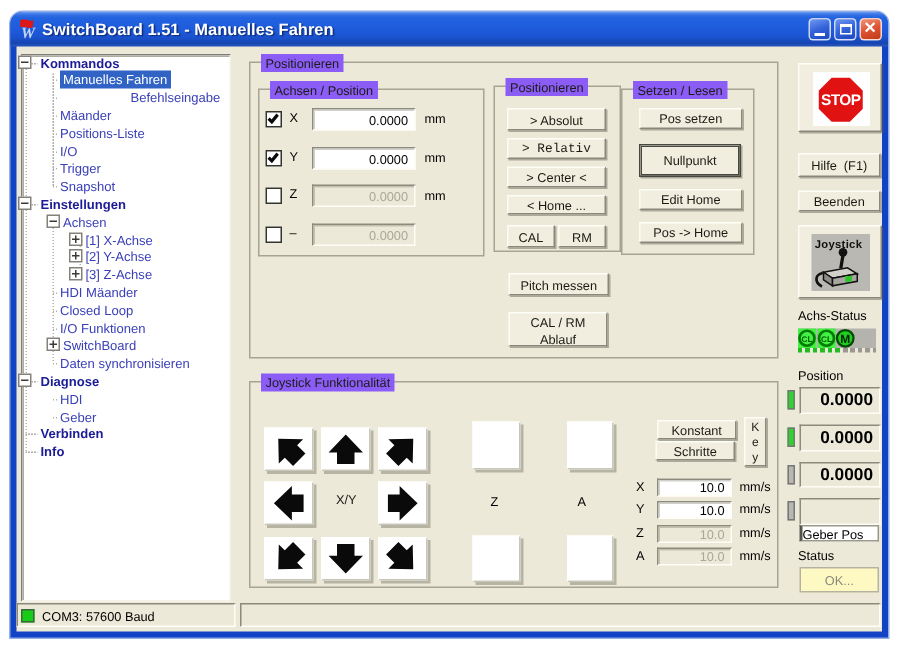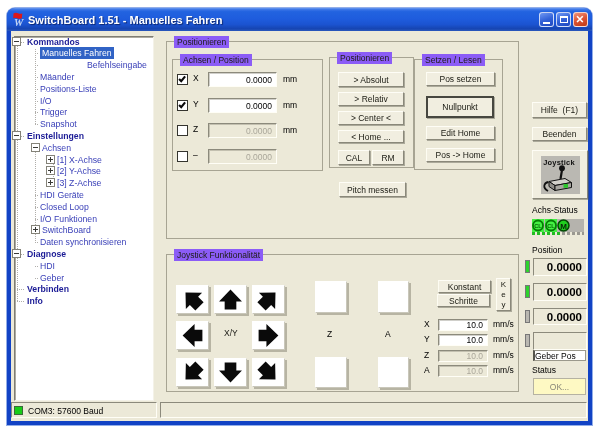--- a/index.html
+++ b/index.html
@@ -132,21 +132,21 @@
         <i></i>
         <u></u>
       </div>
       <div class="abs hdot" style="left:53px;top:183.1px;width:2px;"></div>
       <div class="abs trow" style="left:57px;top:177.1px;">[3] Z-Achse</div>
       <div class="exp" style="left:46px;top:178.1px;">
         <i></i>
         <u></u>
       </div>
       <div class="abs hdot" style="left:35px;top:194.9px;width:3px;"></div>
-      <div class="abs trow" style="left:40px;top:188.9px;">HDI Geräte</div>
+      <div class="abs trow" style="left:40px;top:188.9px;">HDI Mäander</div>
       <div class="abs hdot" style="left:35px;top:206.7px;width:3px;"></div>
       <div class="abs trow" style="left:40px;top:200.7px;">Closed Loop</div>
       <div class="abs hdot" style="left:35px;top:218.5px;width:3px;"></div>
       <div class="abs trow" style="left:40px;top:212.5px;">I/O Funktionen</div>
       <div class="abs hdot" style="left:35px;top:230.3px;width:5px;"></div>
       <div class="abs trow" style="left:42px;top:224.3px;">SwitchBoard</div>
       <div class="exp" style="left:31px;top:225.3px;">
         <i></i>
         <u></u>
       </div>
@@ -210,35 +210,36 @@
       <div class="abs lab" style="left:193px;top:149.5px;">–</div>
       <div class="abs inp dis" style="left:208px;top:148.5px;width:69px;height:15px;line-height:14px;">
         <span>0.0000</span>
       </div>
     </div>
 
   <div class="abs grp" style="left:329px;top:57px;width:85px;height:111px;">
     <div class="glab">Positionieren</div>
   </div>
   <div class="abs btn" style="left:338px;top:72px;width:66px;height:15px;line-height:14px;">&gt; Absolut</div>
-  <div class="abs btn" style="left:338px;top:92px;width:66px;height:14px;line-height:13px;">&gt; Relativ</div>
+  <div class="abs btn" style="left:338px;top:92px;width:66px;height:14px;line-height:13px;font-family:Liberation Mono, monospace;">&gt; Relativ</div>
   <div class="abs btn" style="left:338px;top:111px;width:66px;height:14px;line-height:13px;">&gt; Center &lt;</div>
   <div class="abs btn" style="left:338px;top:130px;width:66px;height:13px;line-height:12px;">&lt; Home ...</div>
   <div class="abs btn" style="left:338px;top:150px;width:32px;height:15px;line-height:14px;">CAL</div>
   <div class="abs btn" style="left:372px;top:150px;width:32px;height:15px;line-height:14px;">RM</div>
 
   <div class="abs grp" style="left:414px;top:59px;width:89px;height:111px;">
     <div class="glab">Setzen / Lesen</div>
   </div>
   <div class="abs btn" style="left:426px;top:72px;width:69px;height:14px;line-height:13px;">Pos setzen</div>
   <div class="abs btn" style="left:426px;top:96px;width:68px;height:22px;line-height:20px;border:1px solid #474740;box-shadow:inset 0 0 0 1px #474740, 1px 1px 0 rgba(94,92,80,.45);">Nullpunkt</div>
   <div class="abs btn" style="left:426px;top:126px;width:69px;height:14px;line-height:13px;">Edit Home</div>
   <div class="abs btn" style="left:426px;top:148px;width:69px;height:14px;line-height:13px;">Pos -&gt; Home</div>
 
   <div class="abs btn" style="left:339px;top:182px;width:67px;height:15px;line-height:14px;white-space:nowrap;">Pitch messen</div>
+  <div class="abs btn" style="left:339px;top:208px;width:66px;height:23px;line-height:11px;padding-top:1px;">CAL / RM<br>Ablauf</div>
 
   <div class="abs grp" style="left:166px;top:254px;width:353px;height:138px;">
     <div class="glab">Joystick Funktionalität</div>
   </div>
   <div id="joypad">
       <div class="abs pad" style="left:176px;top:285px;width:33px;height:29px;">
         <svg style="left:3px;top:1px;" width="25" height="25" viewBox="0 0 24 24">
           <polygon transform="rotate(-45 12 12)" points="12,2.5 23,14 17.6,14 17.6,21.5 6.4,21.5 6.4,14 1,14" fill="#0a0a0a"></polygon>
         </svg>
       </div>
@@ -307,20 +308,27 @@
         <span>10.0</span>
       </div>
       <div class="abs lab" style="left:493px;top:350px;">mm/s</div>
       <div class="abs lab" style="left:424px;top:365px;">A</div>
       <div class="abs inp dis" style="left:438px;top:364.5px;width:50px;height:12px;line-height:11px;">
         <span>10.0</span>
       </div>
       <div class="abs lab" style="left:493px;top:365px;">mm/s</div>
     </div>
 
+  <div class="abs btn" style="left:532px;top:42px;width:56px;height:46px;">
+    <div class="abs" style="left:9px;top:5px;width:38px;height:36px;background:#fff;"></div>
+    <svg style="left:11px;top:7px;" width="33" height="33" viewBox="0 0 34 34">
+      <polygon points="10.3,1 23.7,1 33,10.3 33,23.7 23.7,33 10.3,33 1,23.7 1,10.3" fill="#e01212" stroke="#fff" stroke-width="1.8"></polygon>
+      <text x="17" y="20.8" font-size="10.6" font-weight="bold" fill="#fff" text-anchor="middle" font-family="Liberation Sans" letter-spacing="-0.4">STOP</text>
+    </svg>
+  </div>
   <div class="abs btn" style="left:532px;top:102px;width:55px;height:16px;line-height:15px;">Hilfe&nbsp; (F1)</div>
   <div class="abs btn" style="left:532px;top:127px;width:55px;height:14px;line-height:13px;">Beenden</div>
 
   <div class="abs btn" style="left:532px;top:150px;width:56px;height:49px;">
     <div class="abs" style="left:8px;top:5px;width:39px;height:38px;background:#bab8b2;"></div>
     <div class="abs" style="left:7px;top:7px;width:38px;text-align:center;font-size:7.5px;font-weight:bold;color:#111;letter-spacing:.2px;">Joystick</div>
     <svg style="left:7px;top:14px;" width="38" height="29" viewBox="0 0 38 29">
       <path d="M8.5 17 C3.5 18 2.5 23 8 26" fill="none" stroke="#111" stroke-width="1.8"></path>
       <circle cx="22" cy="3.2" r="2.9" fill="#111"></circle>
       <line x1="22" y1="5" x2="20.5" y2="14" stroke="#111" stroke-width="2.2"></line>

